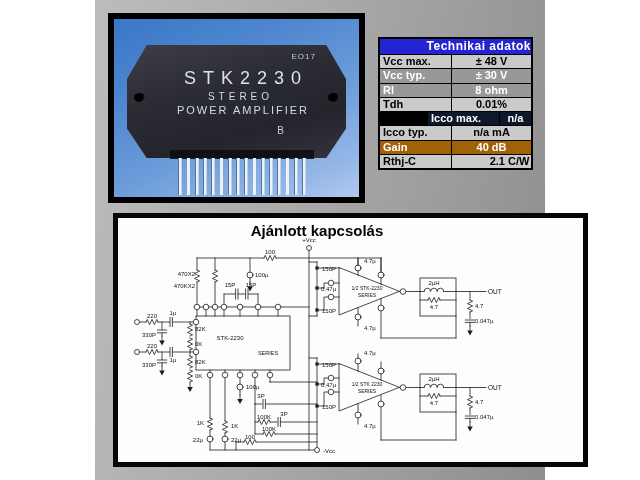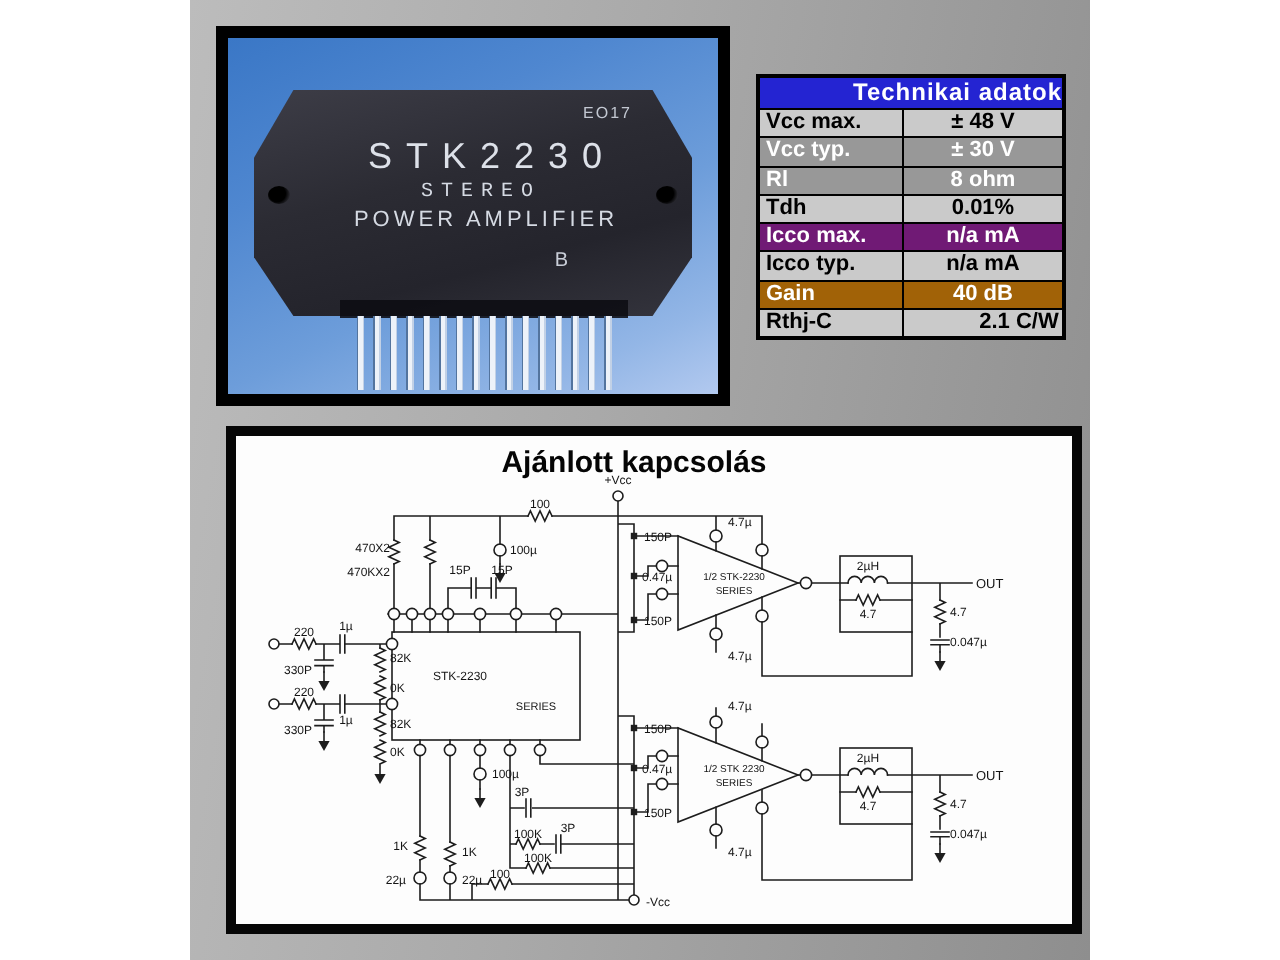--- a/index.html
+++ b/index.html
@@ -11,21 +11,21 @@
   .photo-frame{position:absolute;left:108px;top:13px;width:257px;height:190px;background:#000000;}
   .photo{position:absolute;left:6px;top:6px;right:6px;bottom:6px;
       background:linear-gradient(155deg,#3a77c6 0%,#4f87d0 30%,#6d9dda 60%,#93b6e6 85%,#b2c9ef 100%);overflow:hidden;}
   .chip{position:absolute;left:13px;top:26px;width:219px;height:113px;
       clip-path:polygon(9% 0%,91% 0%,100% 30%,100% 74%,91% 100%,9% 100%,0% 74%,0% 30%);
       background:linear-gradient(165deg,#3d3d47 0%,#2b2b33 40%,#24242c 70%,#34343d 100%);
       color:#d5dae3;}
   .chip div{position:absolute;white-space:nowrap;}
   .chip-code{right:30px;top:7px;font-size:8px;letter-spacing:1px;color:#c3c8d2;}
   .chip-title{left:12px;right:0;top:23px;text-align:center;font-size:18px;letter-spacing:7px;padding-left:7px;color:#dde1e9;}
-  .chip-sub1{left:0;right:0;top:46px;text-align:center;font-size:10px;letter-spacing:4px;padding-left:8px;font-family:Liberation Mono, monospace;}
+  .chip-sub1{left:0;right:0;top:46px;text-align:center;font-size:10px;letter-spacing:4px;padding-left:8px;}
   .chip-sub2{left:13px;right:0;top:59px;text-align:center;font-size:11px;letter-spacing:2px;}
   .chip-b{right:62px;top:80px;font-size:10px;color:#c9ced8;}
   .hole{position:absolute;width:11px;height:9px;border-radius:50%;
       background:radial-gradient(circle at 42% 42%,#000 50%,#3c3c46 90%);top:48px;}
   .hole.left{left:7px}.hole.right{right:7px}
   .pins-shadow{position:absolute;left:56px;top:131px;width:144px;height:9px;background:rgba(12,12,18,.88);}
   .pins{position:absolute;left:62px;top:139px;width:132px;height:37px;
       background:repeating-linear-gradient(90deg,
         rgba(0,0,0,0) 0px,rgba(0,0,0,0) 2.4px,
         #53749e 2.4px,#53749e 3.1px,
@@ -35,21 +35,21 @@
   
   .spec-table{position:absolute;left:378px;top:37px;width:151px;border:2px solid #000;background:#000;}
   .spec-header{height:15px;line-height:15px;color:#fff;font-weight:bold;font-size:12px;
       text-align:right;letter-spacing:.5px;border-bottom:1px solid #000;}
   .spec-row{display:grid;grid-template-columns:72px 1fr;height:13.3px;line-height:13.4px;
       font-size:11px;font-weight:bold;border-bottom:1px solid #000;}
   .spec-row:last-child{border-bottom:none;gap:36px;}
   .spec-label{padding-left:3px;border-right:1px solid #000;overflow:hidden;}
   .spec-value{text-align:center;overflow:hidden;}
   
-  .schem-frame{position:absolute;left:113px;top:213px;width:428px;height:254px;
+  .schem-frame{position:absolute;left:113px;top:213px;width:475px;height:254px;
       background:#fdfdfd;border:5px solid #060606;box-sizing:border-box;}
   .schem-frame svg{display:block;}
   .sc{stroke:#1d1d1d;stroke-width:0.8;fill:none;stroke-linecap:square;}
   .scw{stroke:#1d1d1d;stroke-width:0.8;fill:#ffffff;}
   .f{fill:#1d1d1d;stroke:none;}
   .st{font-family:"Liberation Sans",sans-serif;font-size:15px;font-weight:bold;fill:#050505;}
   .sl{font-family:"Liberation Sans",sans-serif;fill:#141414;}
 </style>
 </head>
 <body>
@@ -84,21 +84,21 @@
         <div class="spec-value">± 30 V</div>
       </div>
       <div class="spec-row" style="background: rgb(152, 152, 152); color: rgb(255, 255, 255);">
         <div class="spec-label">Rl</div>
         <div class="spec-value">8 ohm</div>
       </div>
       <div class="spec-row" style="background: rgb(202, 202, 202); color: rgb(0, 0, 0);">
         <div class="spec-label">Tdh</div>
         <div class="spec-value">0.01%</div>
       </div>
-      <div class="spec-row" style="background: #701a75; color: rgb(255, 255, 255);">
+      <div class="spec-row" style="background: #0f172a; color: rgb(255, 255, 255); margin-left: 48px;">
         <div class="spec-label">Icco max.</div>
         <div class="spec-value">n/a mA</div>
       </div>
       <div class="spec-row" style="background: rgb(202, 202, 202); color: rgb(0, 0, 0);">
         <div class="spec-label">Icco typ.</div>
         <div class="spec-value">n/a mA</div>
       </div>
       <div class="spec-row" style="background: #a16207; color: rgb(255, 255, 255);">
         <div class="spec-label">Gain</div>
         <div class="spec-value">40 dB</div>

